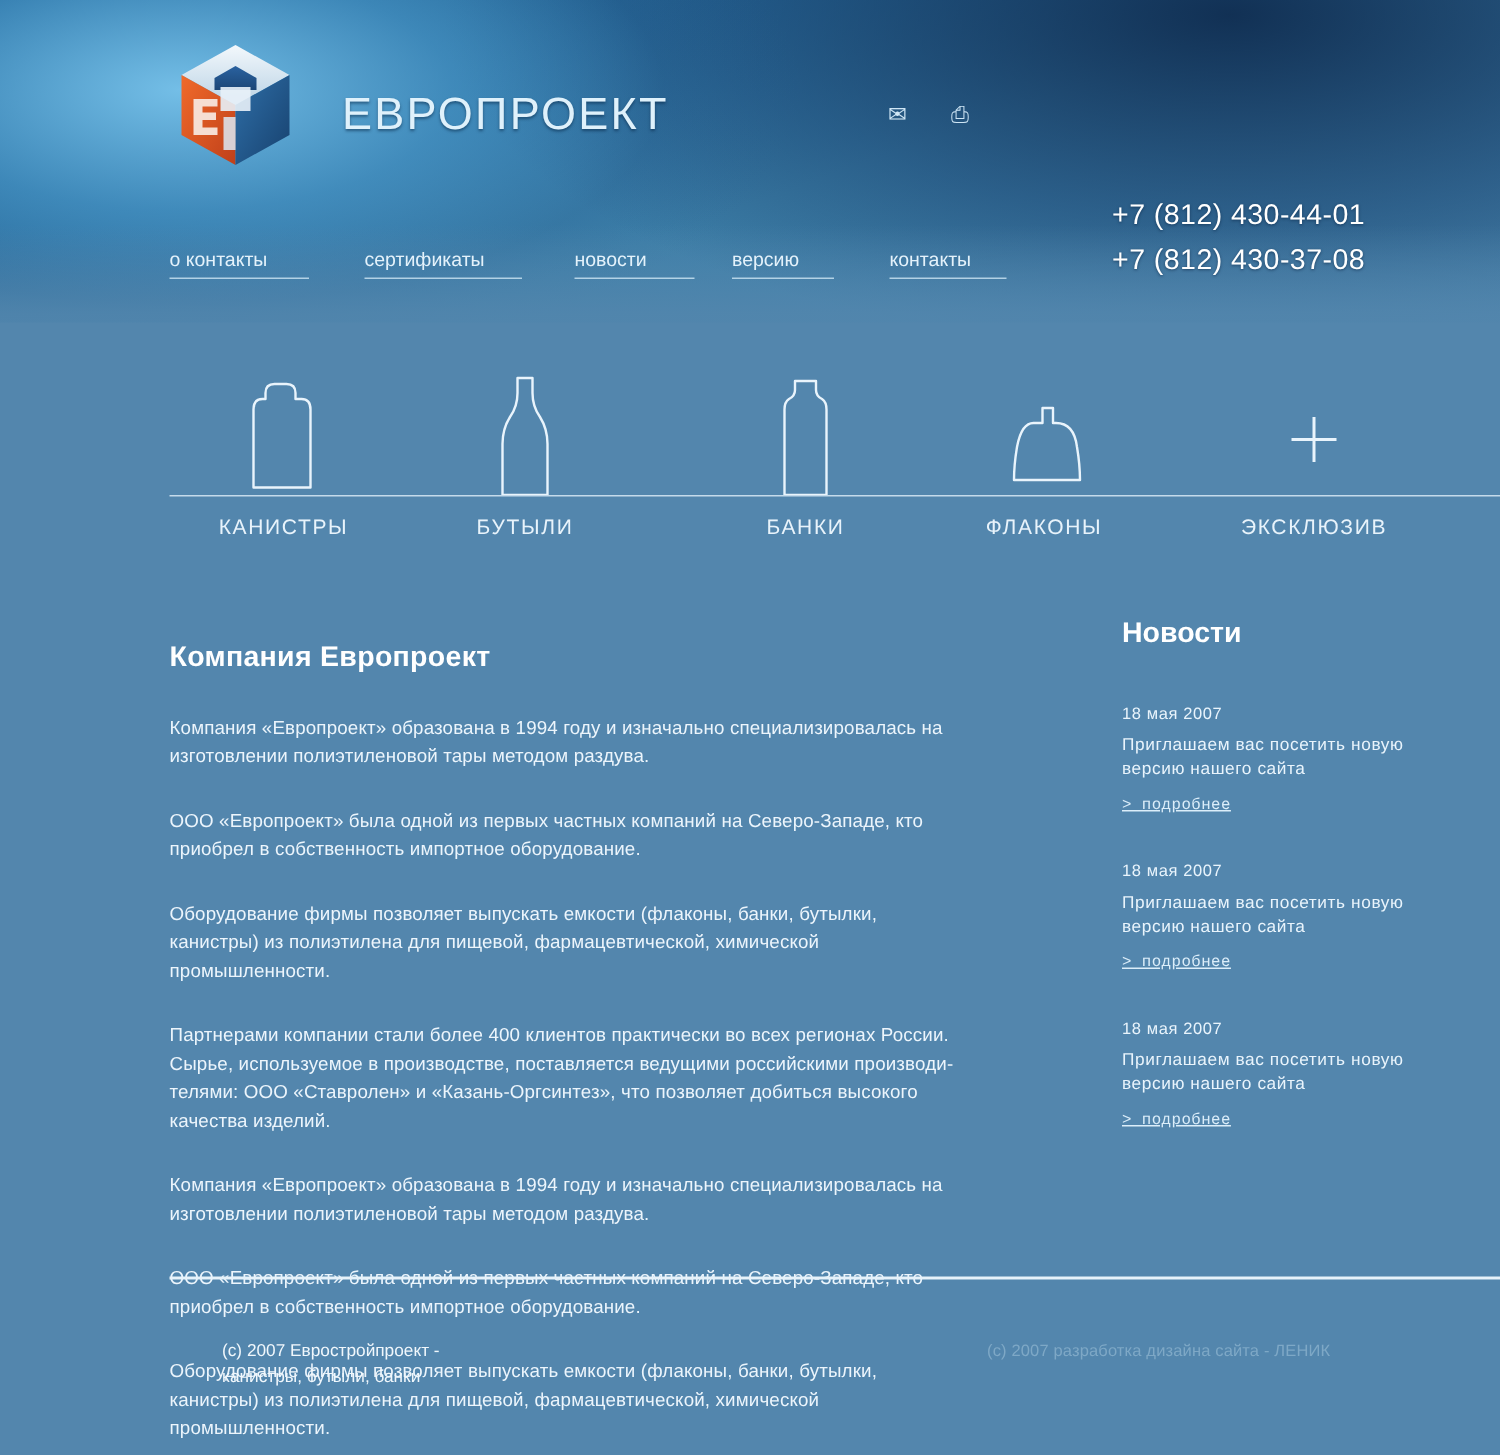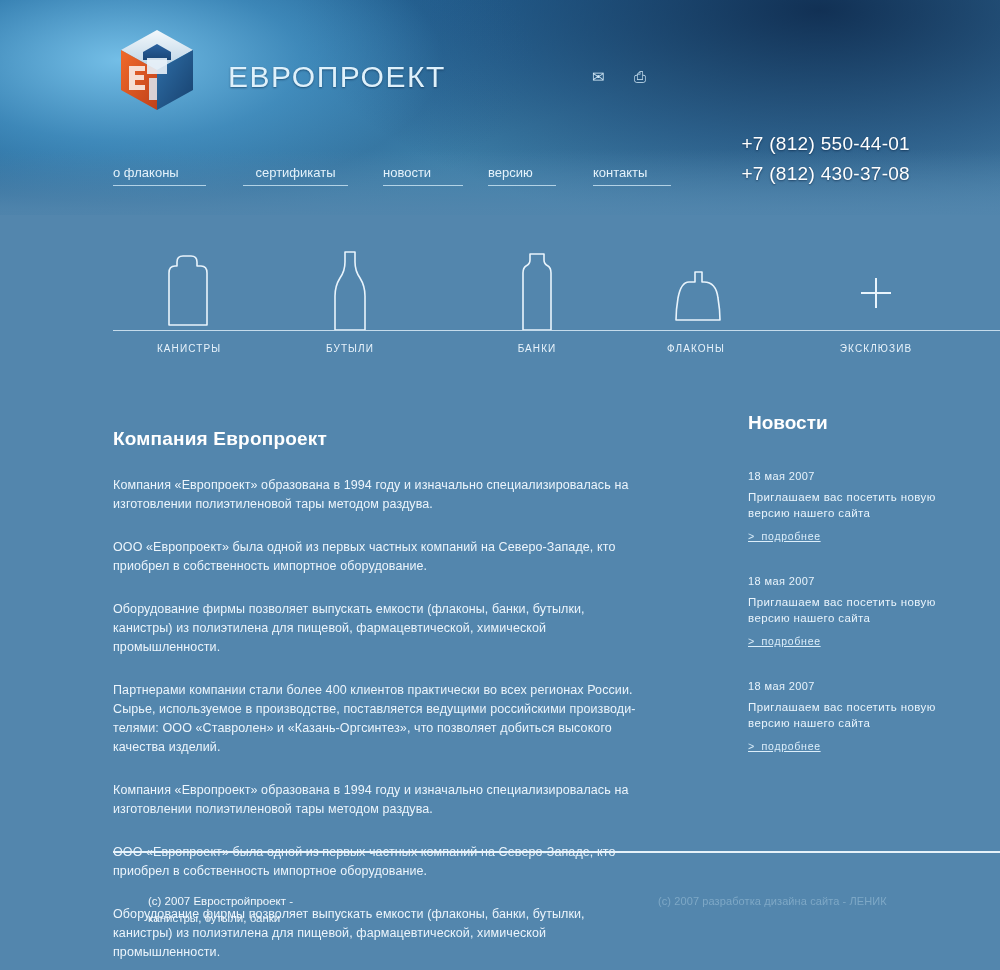--- a/index.html
+++ b/index.html
@@ -106,21 +106,21 @@
     position: absolute;
     top: 0;
     width: 130px;
     text-align: center;
     cursor: pointer;
   }
   .prod .shape { height: 80px; position: relative; }
   .prod svg { position: absolute; bottom: 0; left: 50%; transform: translateX(-50%); }
   .prod .plabel {
     margin-top: 13px;
-    font-size: 10px;
+    font-size: 14px;
     letter-spacing: 1.1px;
     color: #e8f3fb;
   }
 
   
   .content-left {
     position: absolute;
     left: 113px; top: 412px;
     width: 530px;
   }
@@ -233,27 +233,27 @@
 </div>
 
 <div class="logo-title">ЕВРОПРОЕКТ</div>
 
 <div class="top-icons">
   <span class="ic ic-mail">✉</span>
   <span class="ic ic-print">⎙</span>
 </div>
 
 <div class="phones">
-  <div>+7 (812) 550-44-01</div>
+  <div>+7 (812) 430-44-01</div>
   <div>+7 (812) 430-37-08</div>
 </div>
 
 <div class="nav">
-  <div class="nav-item" style="left:0px;width:93px;">о флаконы</div>
-  <div class="nav-item" style="left:130px;width:105px;text-align:center;">сертификаты</div>
+  <div class="nav-item" style="left:0px;width:93px;">о контакты</div>
+  <div class="nav-item" style="left:130px;width:105px;">сертификаты</div>
   <div class="nav-item" style="left:270px;width:80px;">новости</div>
   <div class="nav-item" style="left:375px;width:68px;">версию</div>
   <div class="nav-item" style="left:480px;width:78px;">контакты</div>
 </div>
 
 <div class="strip">
   <div class="strip-line"></div>
 
   <div class="prod" style="left:124px;">
     <div class="shape">

